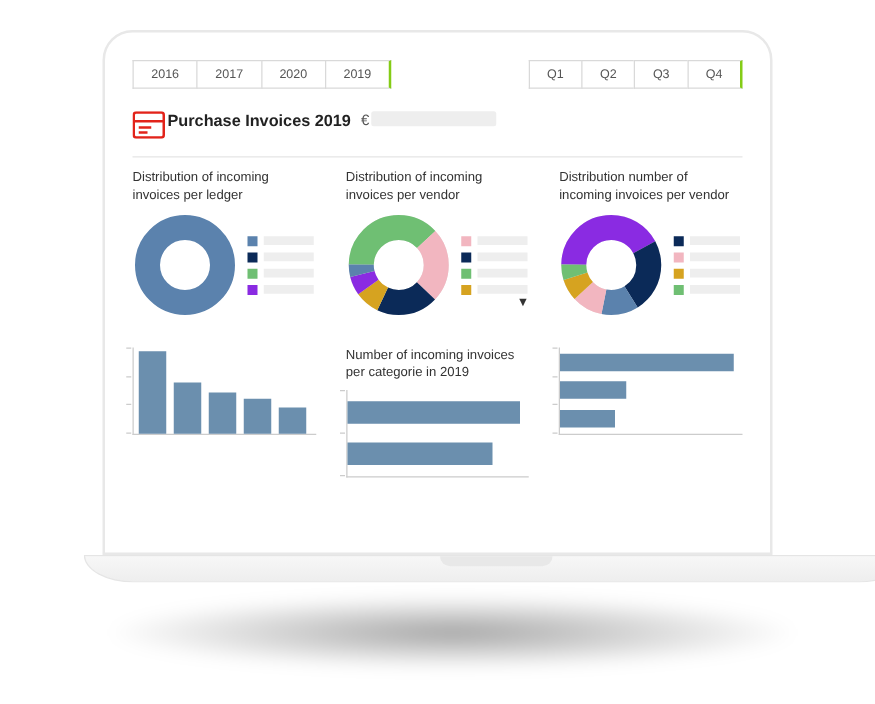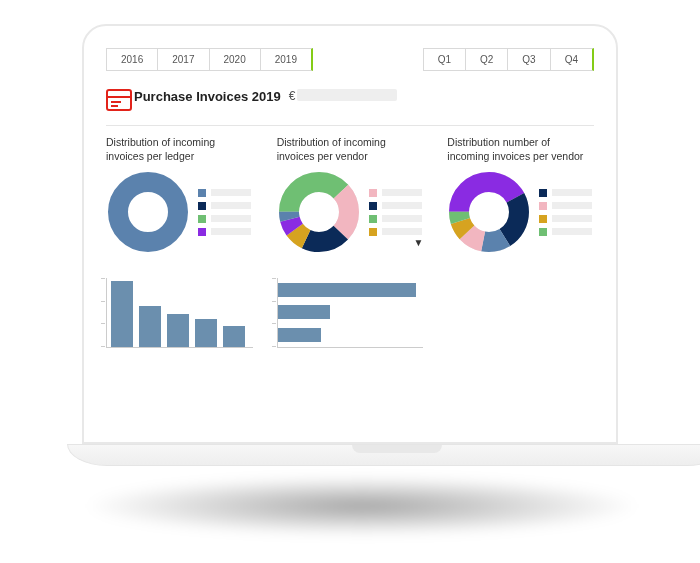--- a/index.html
+++ b/index.html
@@ -246,20 +246,36 @@
               <span class="ytick"></span>
             </div>
           <div class="vbar" style="height:95%"></div>
           <div class="vbar" style="height:60%"></div>
           <div class="vbar" style="height:48%"></div>
           <div class="vbar" style="height:40%"></div>
           <div class="vbar" style="height:30%"></div>
         </div>
       </div>
 
+      <div>
+        <div class="card-title">Number of incoming invoices per categorie in 2019</div>
+        <div class="hbar-chart g2">
+          <div class="yaxis">
+              <span class="ytick"></span>
+              <span class="ytick"></span>
+              <span class="ytick"></span>
+            </div>
+          <div class="hbar-row">
+              <div class="hbar" style="width:95%"></div>
+            </div>
+          <div class="hbar-row">
+              <div class="hbar" style="width:80%"></div>
+            </div>
+        </div>
+      </div>
 
       <div>
         <div class="hbar-chart">
           <div class="yaxis">
               <span class="ytick"></span>
               <span class="ytick"></span>
               <span class="ytick"></span>
               <span class="ytick"></span>
             </div>
           <div class="hbar-row">

